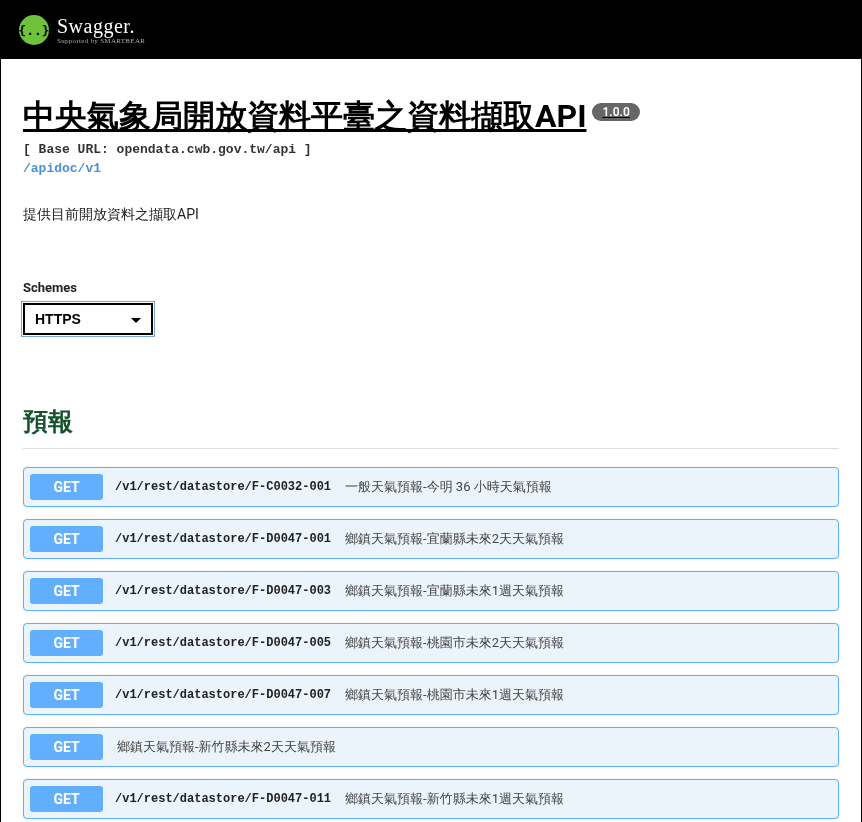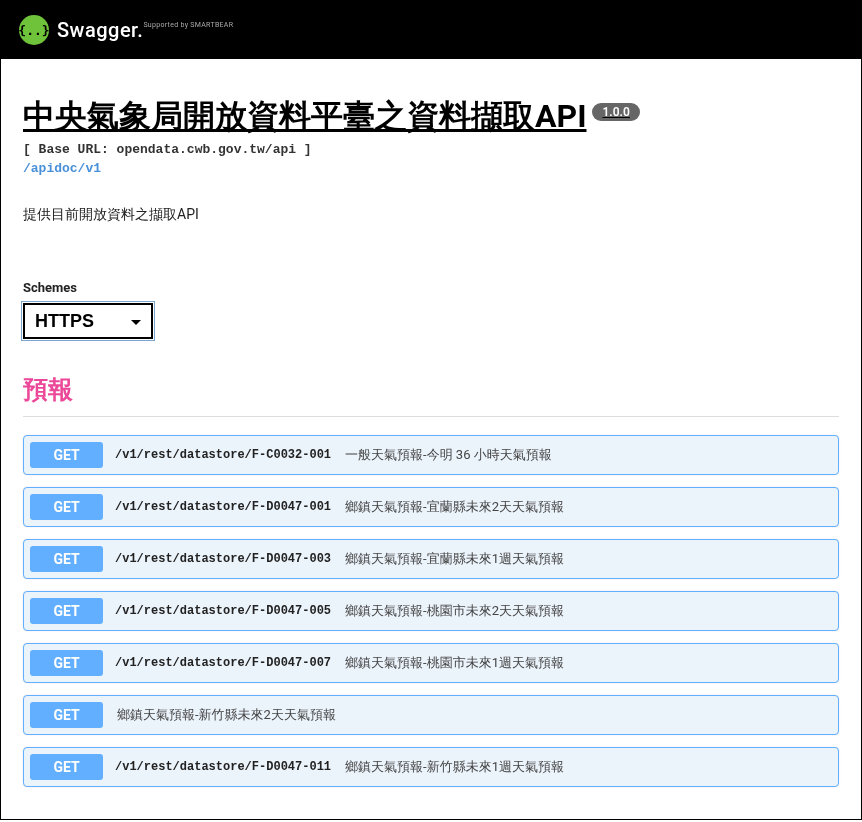--- a/index.html
+++ b/index.html
@@ -29,22 +29,23 @@
       display: flex;
       align-items: center;
       justify-content: center;
       font-weight: bold;
       font-size: 13px;
       color: #000;
       font-family: monospace;
     }
     .logo-text-wrap {
       display: flex;
-      flex-direction: row;
+      flex-direction: column;
       line-height: 1;
+      font-family: Liberation Serif, serif;
     }
     .logo-title {
       color: #fff;
       font-size: 20px;
       font-weight: 500;
       letter-spacing: 0.5px;
     }
     .logo-subtitle {
       color: #aaa;
       font-size: 7px;
@@ -102,21 +103,21 @@
     }
     .schemes-label {
       font-size: 13px;
       font-weight: 700;
       color: #222;
       margin-bottom: 8px;
     }
     .schemes-select {
       border: 2px solid #000;
       padding: 6px 28px 6px 10px;
-      font-size: 18px;
+      font-size: 14px;
       font-weight: 600;
       background: #fff;
       cursor: pointer;
       appearance: none;
       position: relative;
       min-width: 130px;
       outline: 1px solid #7aa7d1;
       outline-offset: 1px;
     }
     .select-wrap {
@@ -130,22 +131,22 @@
       top: 50%;
       transform: translateY(-20%);
       border-left: 5px solid transparent;
       border-right: 5px solid transparent;
       border-top: 5px solid #000;
       pointer-events: none;
     }
     .section-header {
       font-size: 25px;
       font-weight: 700;
-      color: #ec4899;
-      margin-top: 34px;
+      color: #14532d;
+      margin-top: 70px;
       margin-bottom: 18px;
       padding-bottom: 10px;
       border-bottom: 1px solid #ddd;
       cursor: pointer;
     }
     .endpoint {
       background: #ebf3fb;
       border: 1px solid #61affe;
       border-radius: 4px;
       padding: 6px;

